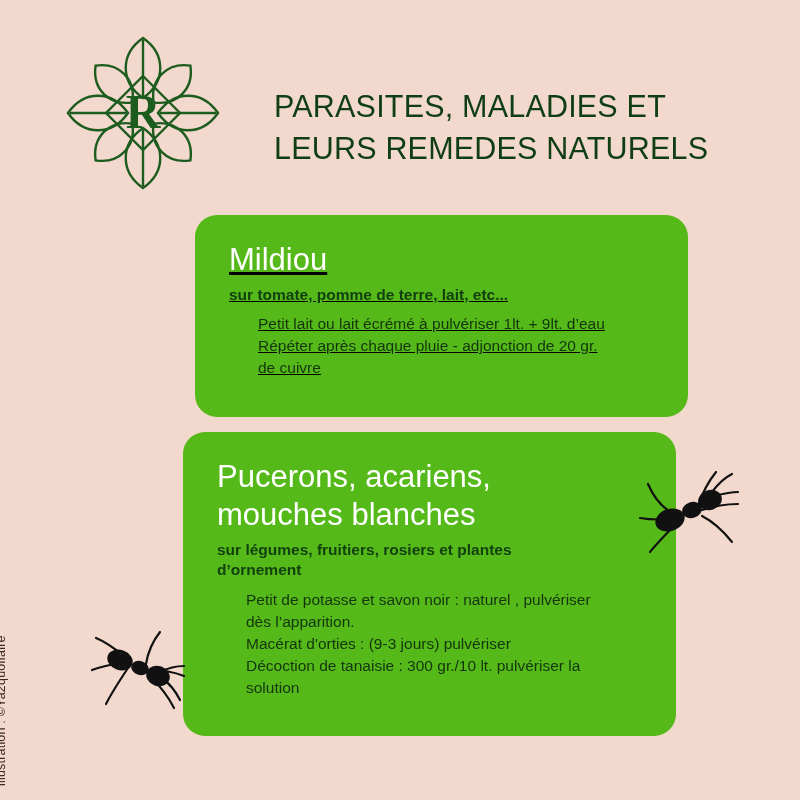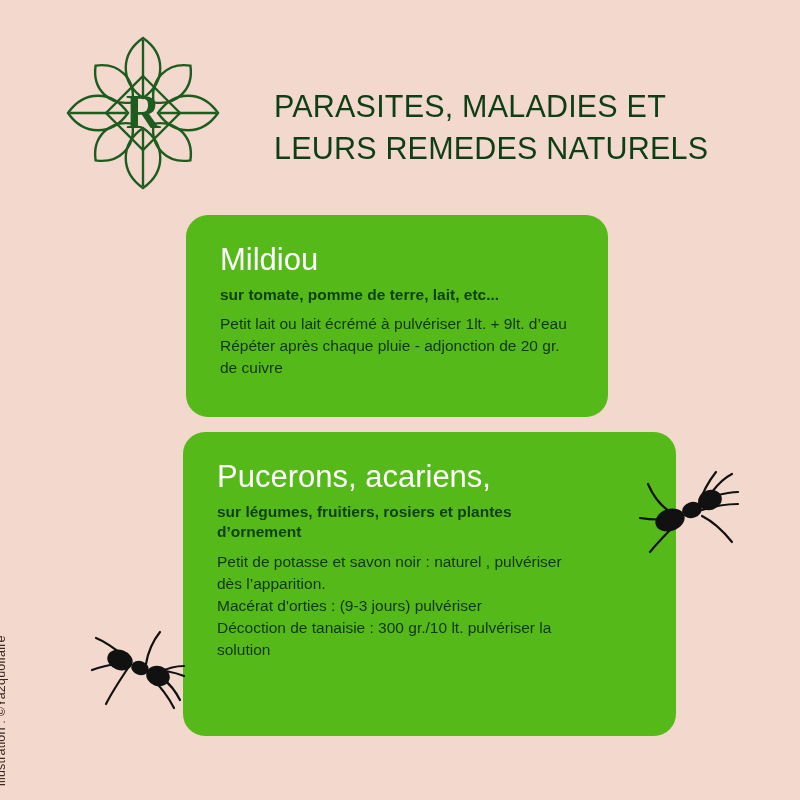--- a/index.html
+++ b/index.html
@@ -52,24 +52,25 @@
 
   
   .card {
     position: absolute;
     background: #55ba19;
     border-radius: 22px;
     box-sizing: border-box;
     padding: 26px 34px 24px 34px;
   }
   #card-mildiou {
-    left: 186px;
+    left: 195px;
     top: 215px;
-    width: 422px;
+    width: 493px;
     height: 202px;
+    text-decoration: underline;
   }
   #card-pucerons {
     left: 183px;
     top: 432px;
     width: 493px;
     height: 304px;
   }
   .card-title {
     color: #ffffff;
     font-size: 31px;
@@ -82,20 +83,21 @@
     color: #12400f;
     font-size: 15.5px;
     font-weight: bold;
     line-height: 1.32;
     margin: 4px 0 8px 0;
   }
   .card-body {
     color: #14340e;
     font-size: 15.5px;
     line-height: 1.42;
+    margin-left: 29px;
   }
   .card-body p { margin: 0; }
 
   
   .credit {
     position: absolute;
     left: 8px;
     bottom: 14px;
     transform-origin: left bottom;
     transform: rotate(-90deg);
@@ -169,20 +171,21 @@
     <div class="card-body">
       <p>Petit lait ou lait écrémé à pulvériser 1lt. + 9lt. d’eau</p>
       <p>Répéter après chaque pluie - adjonction de 20 gr.</p>
       <p>de cuivre</p>
     </div>
   </div>
 
   <div class="card" id="card-pucerons">
     <h2 class="card-title two-line">
       <span style="display:block">Pucerons, acariens,</span>
+      <span style="display:block">mouches blanches</span>
     </h2>
     <div class="card-subtitle">
       <span style="display:block">sur légumes, fruitiers, rosiers et  plantes</span>
       <span style="display:block">d’ornement</span>
     </div>
     <div class="card-body">
       <p>Petit de potasse et savon noir : naturel , pulvériser</p>
       <p>dès l’apparition.</p>
       <p>Macérat d'orties : (9-3 jours) pulvériser</p>
       <p>Décoction de tanaisie : 300 gr./10 lt. pulvériser la</p>

